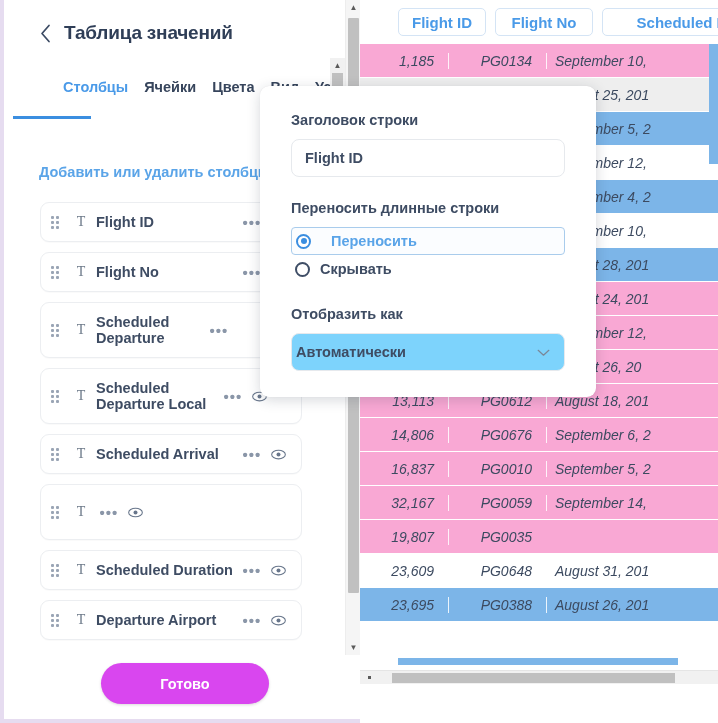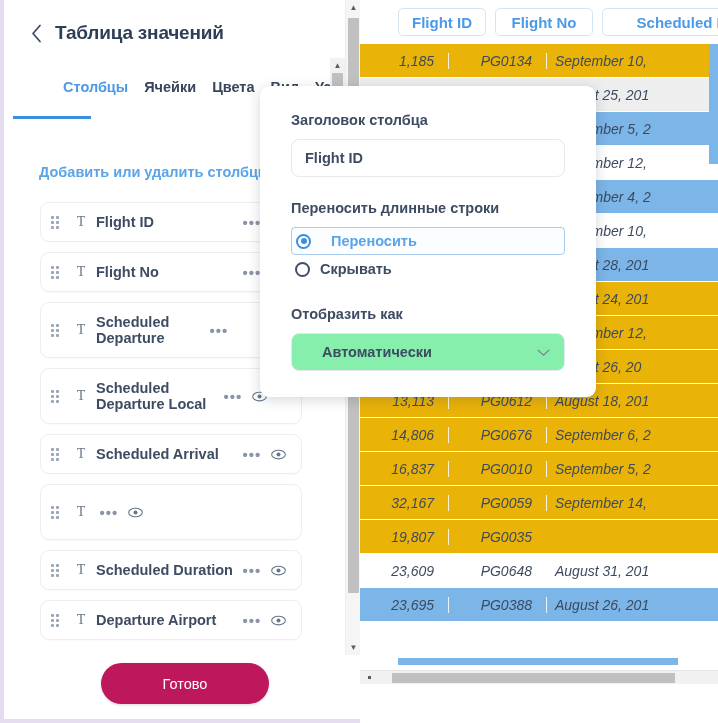--- a/index.html
+++ b/index.html
@@ -30,21 +30,21 @@
     overflow: hidden;
   }
 
   .panel-header {
     position: absolute;
     left: 0; top: 0;
     width: 345px;
     height: 66px;
     display: flex;
     align-items: center;
-    padding-left: 25px;
+    padding-left: 34px;
     background: #fff;
   }
   .back-chevron {
     width: 14px; height: 22px;
     margin-right: 12px;
     color: #3b4a63;
     flex: 0 0 auto;
     display: flex; align-items: center; justify-content: center;
   }
   .panel-title {
@@ -165,24 +165,24 @@
     cursor: pointer;
     display: flex; align-items: center; justify-content: center;
   }
   .eye.hidden-slot { visibility: hidden; }
 
   .done-button {
     position: absolute;
     left: 97px; top: 663px;
     width: 168px; height: 41px;
     border-radius: 21px;
-    background: #be185d;
+    background: #d946ef;
     color: #ffffff;
     font-size: 14.5px;
-    font-weight: normal;
+    font-weight: bold;
     border: none;
     cursor: pointer;
     font-family: "Liberation Sans", sans-serif;
     box-shadow: 0 1px 3px rgba(0,0,0,0.15);
   }
 
   
   .panel-scroll {
     position: absolute;
     right: 0; top: 0;
@@ -285,21 +285,21 @@
     text-align: right;
     padding-right: 14px;
     white-space: nowrap;
     overflow: hidden;
     flex: 0 0 auto;
   }
   .td.c1 { width: 88px; }
   .td.c2 { width: 98px; }
   .td.c3 { width: 172px; padding-right: 0; text-align: left; padding-left: 8px; }
 
-  .tr.red  { background: #eab308; }
+  .tr.red  { background: #f9a8d4; }
   .tr.blue { background: #7cb5e8; }
   .tr.grey { background: #eeeeee; }
   .tr.white{ background: #ffffff; }
   .tr .sep-l { border-left: 1px solid rgba(255,255,255,0.85); }
 
   
   .tbl-vscroll {
     position: absolute;
     right: 0; top: 44px;
     width: 9px; height: 620px;
@@ -410,26 +410,26 @@
   }
   .radio-row.focused .radio-text { color: #5aa4e8; }
   .pop-select {
     position: relative;
     width: 100%;
     height: 38px;
     border: 1px solid #e6e9ed;
     border-radius: 8px;
     display: flex;
     align-items: center;
-    padding: 0 30px;
+    padding: 0 4px;
     font-size: 14.5px;
     font-weight: bold;
     color: #3e4c63;
     cursor: pointer;
-    background: #86efac;
+    background: #7dd3fc;
   }
   .pop-select .chev {
     position: absolute;
     right: 14px; top: 50%;
     transform: translateY(-50%);
     color: #7b8798;
   }
 </style>
 </head>
 <body>
@@ -714,21 +714,21 @@
     <div class="tbl-hscroll-blue"></div>
 
     <div class="tbl-hscroll-track">
       <div class="dot"></div>
       <div class="thumb"></div>
     </div>
 
   </div>
 
   <div class="popover">
-    <div class="pop-label">Заголовок столбца</div>
+    <div class="pop-label">Заголовок строки</div>
     <input class="pop-input" type="text" value="Flight ID" style="">
 
     <div class="pop-label mt">Переносить длинные строки</div>
 
     <div class="radio-row focused">
       <span class="radio-dot"></span>
       <span class="radio-text">Переносить</span>
     </div>
 
     <div class="radio-row">

